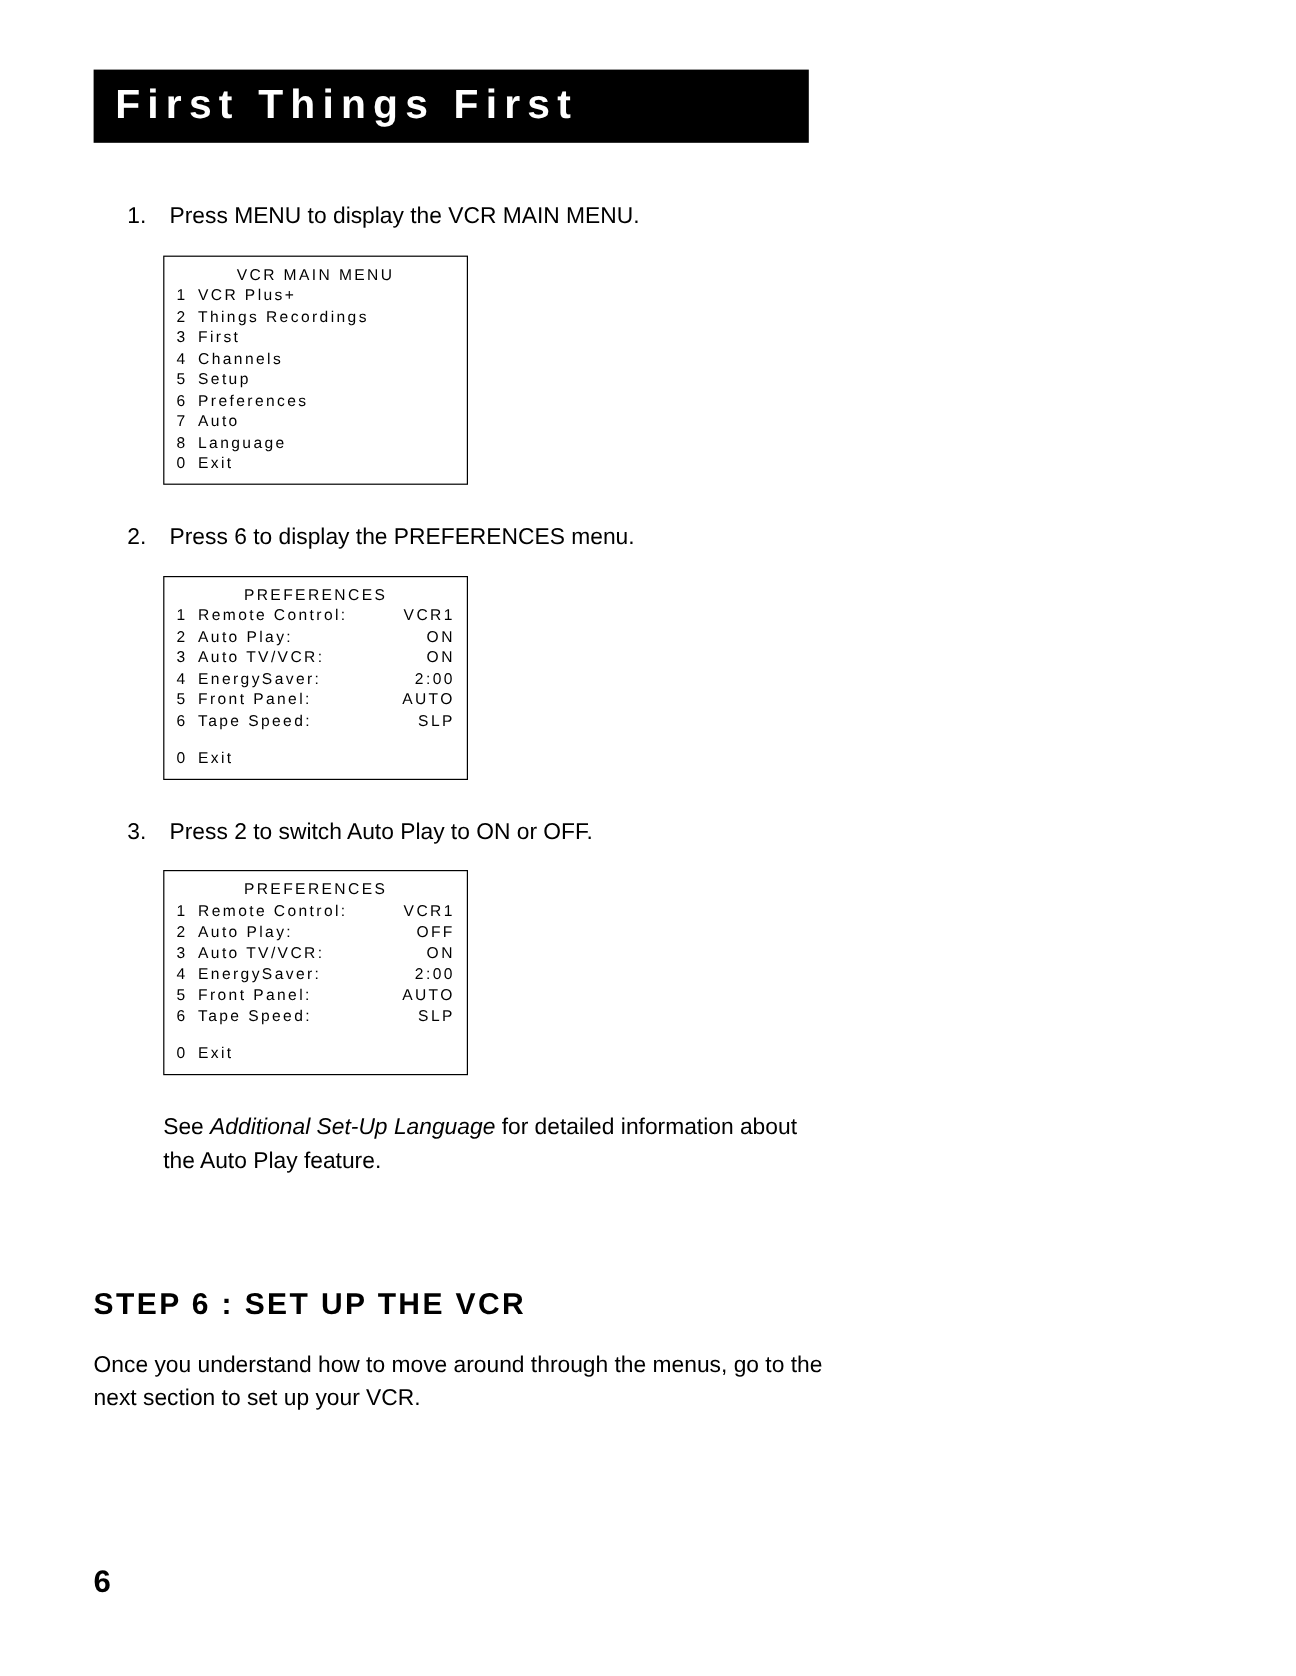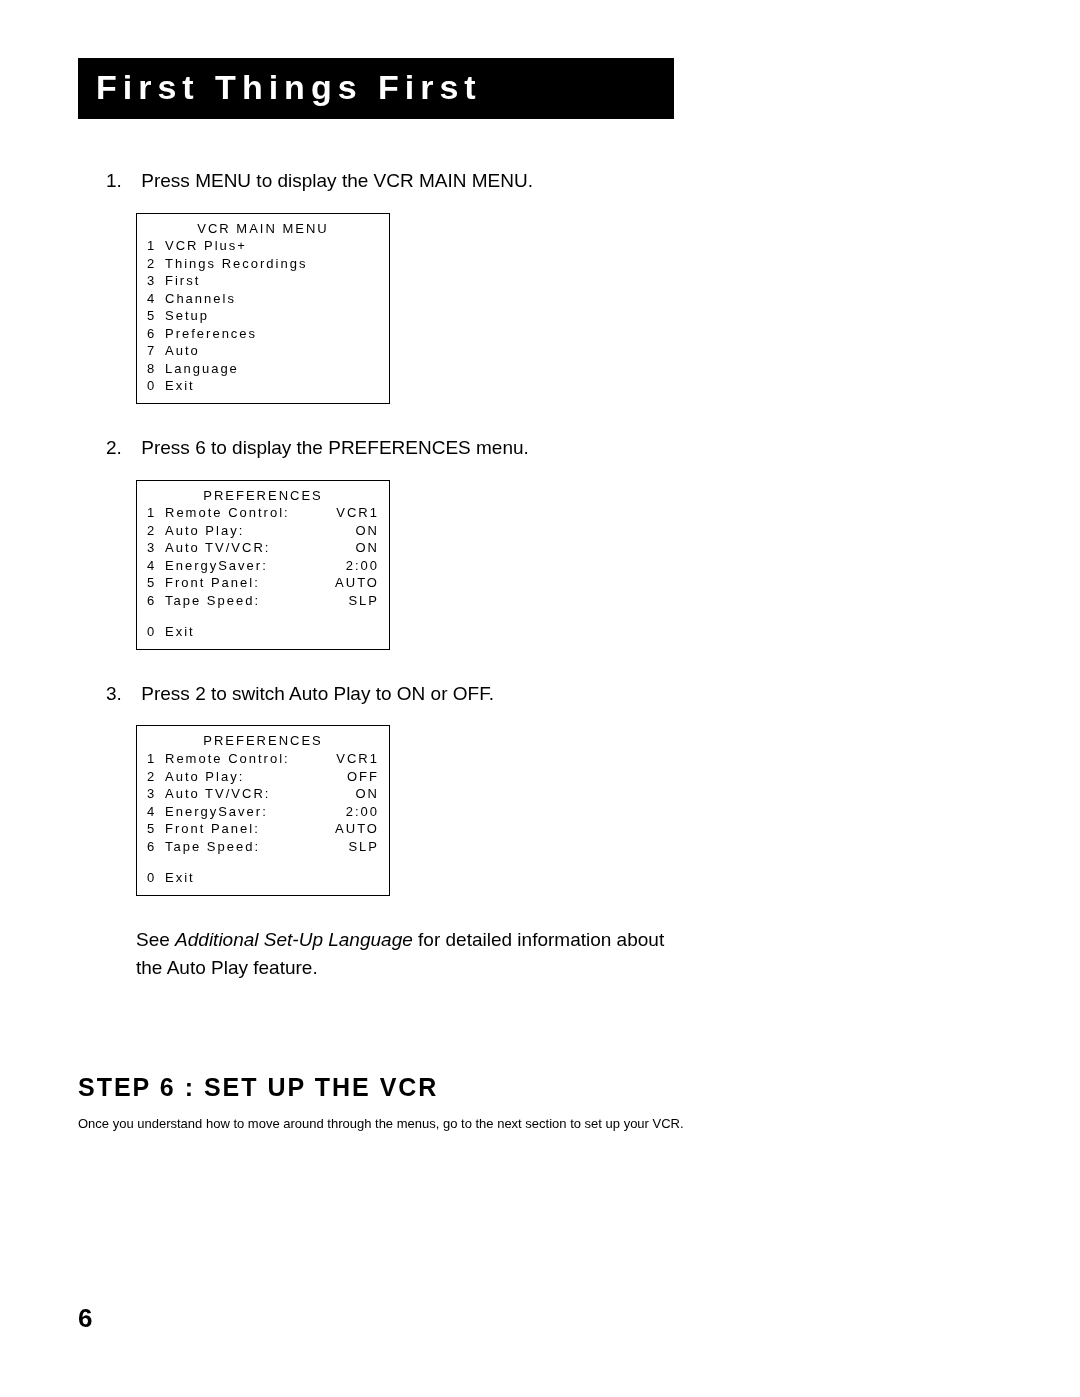--- a/index.html
+++ b/index.html
@@ -83,23 +83,23 @@
     font-style: italic;
   }
   .section-heading {
     font-weight: bold;
     font-size: 25px;
     letter-spacing: 2px;
     margin-top: 90px;
     margin-left: 0;
   }
   .section-body {
-    font-size: 13px;
+    font-size: 19px;
     line-height: 1.5;
-    margin-top: 12px;
+    margin-top: 22px;
     max-width: 620px;
   }
   .page-number {
     position: absolute;
     left: 78px;
     bottom: 34px;
     font-weight: bold;
     font-size: 26px;
   }
 </style>

